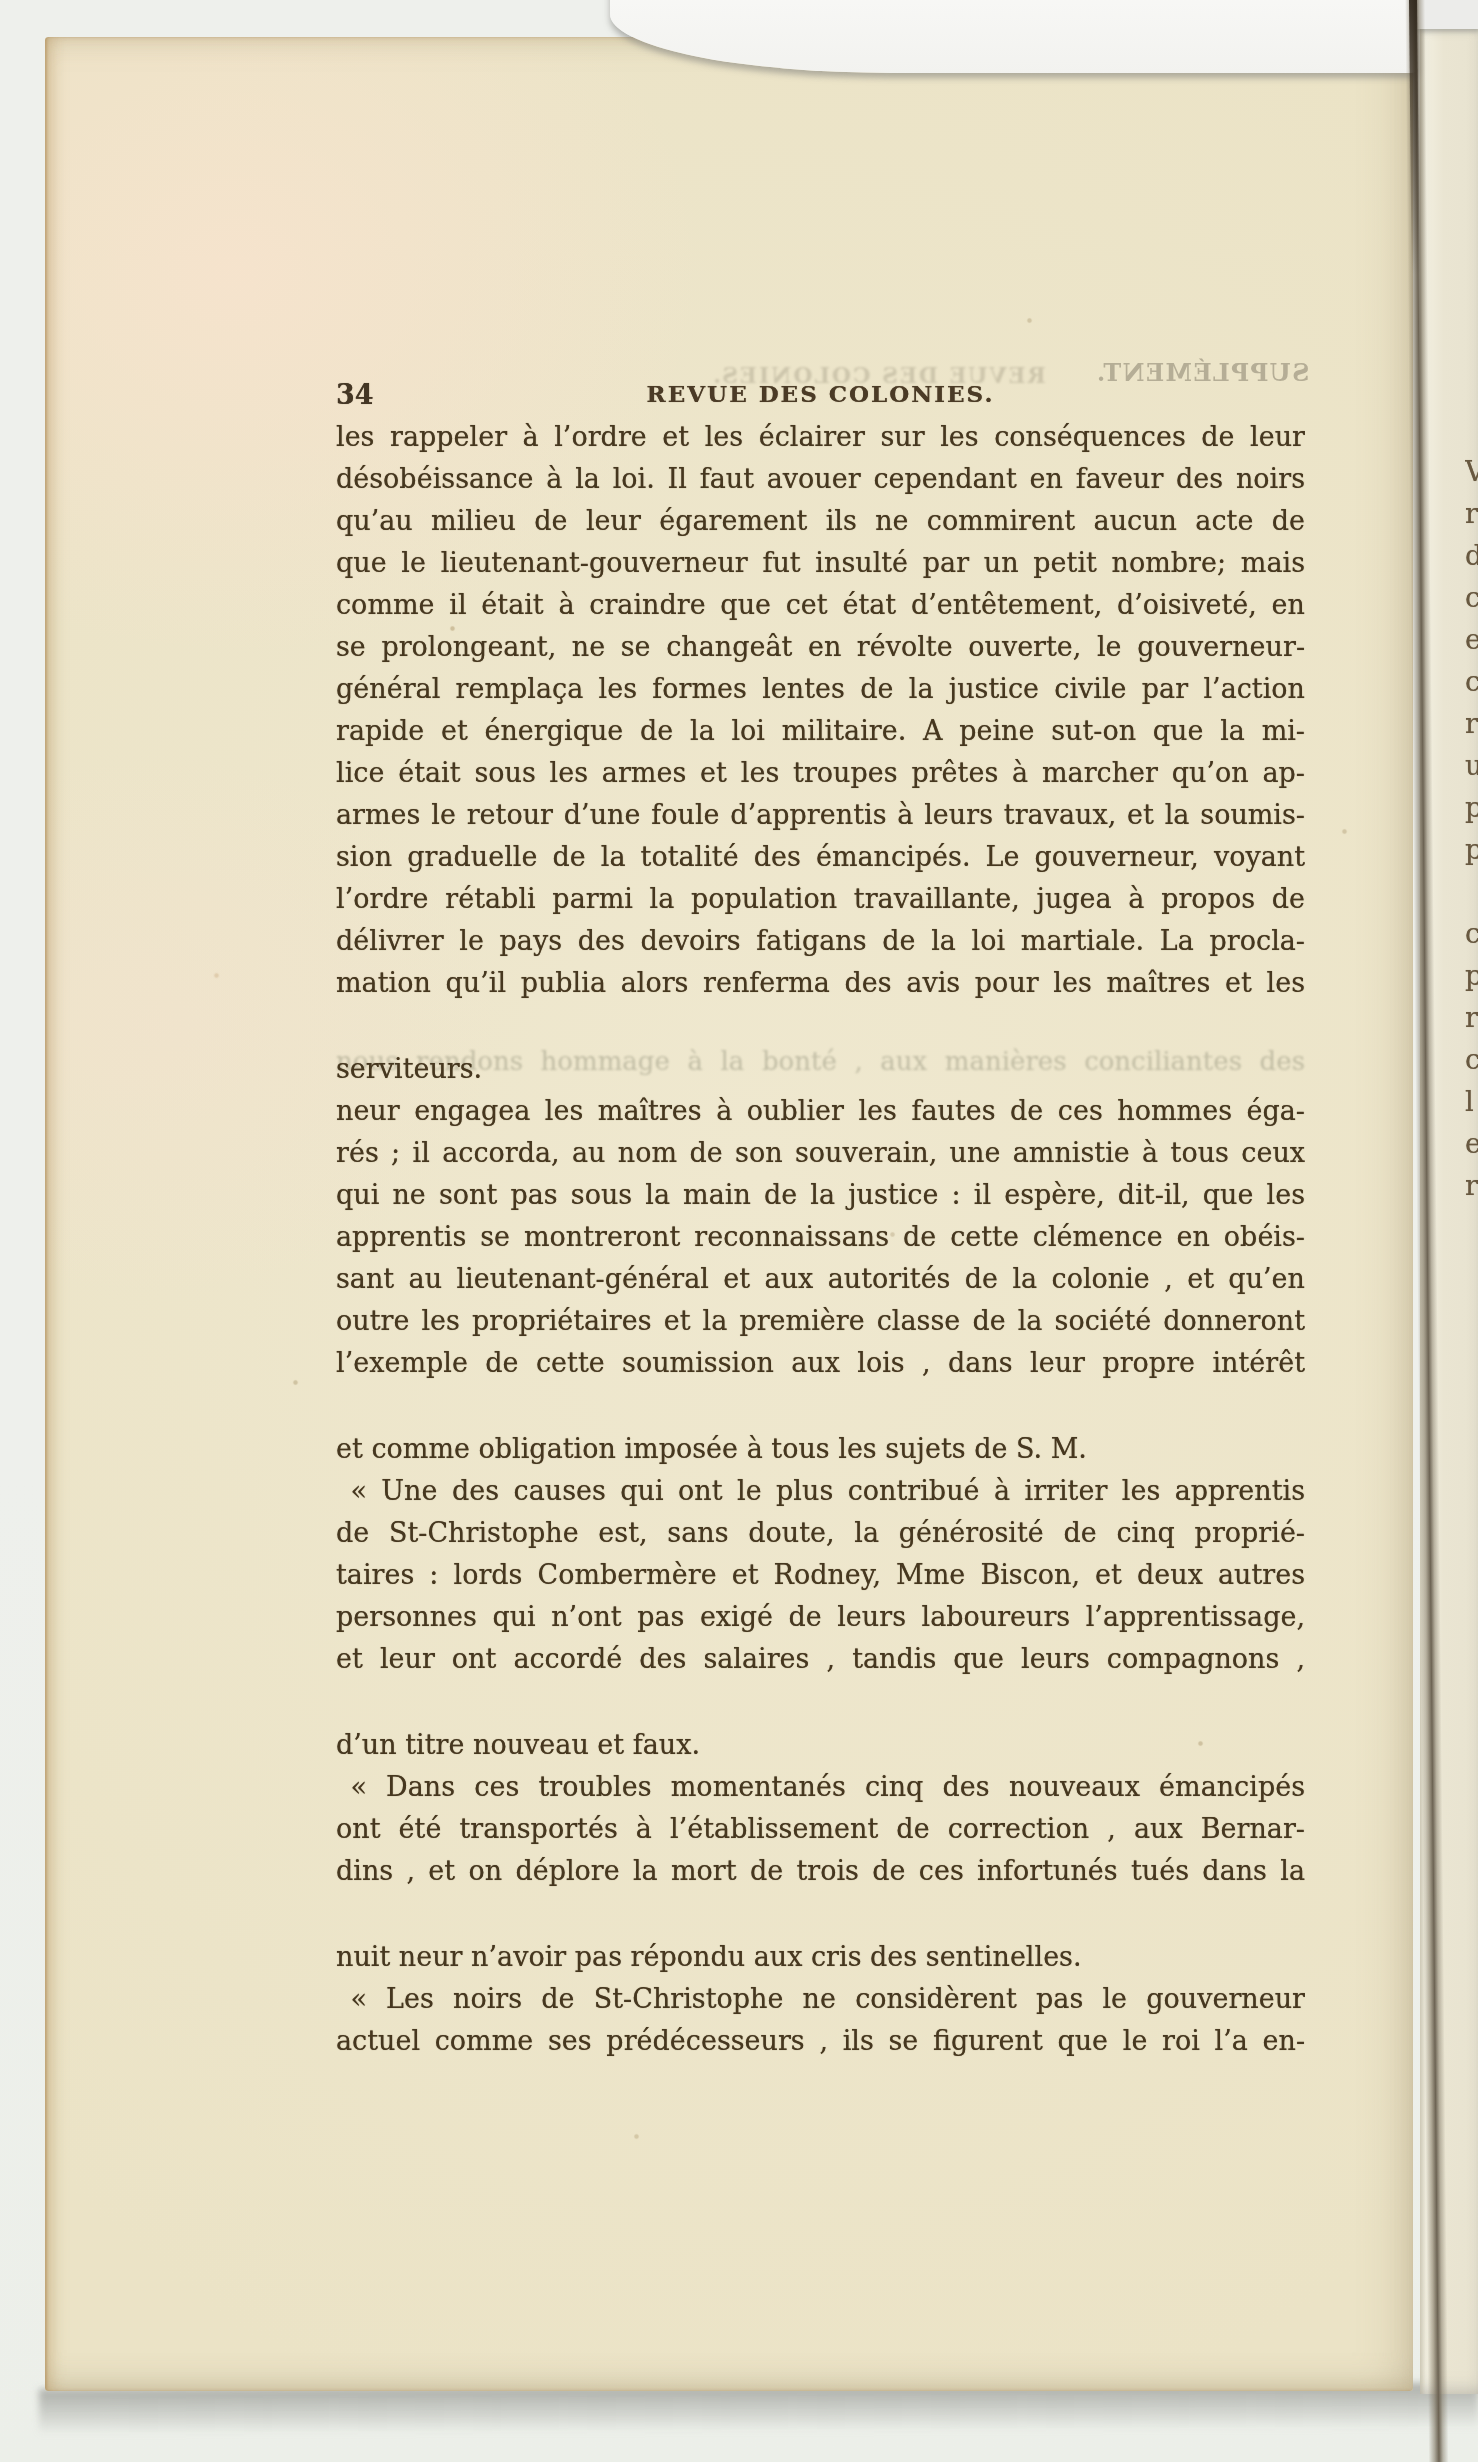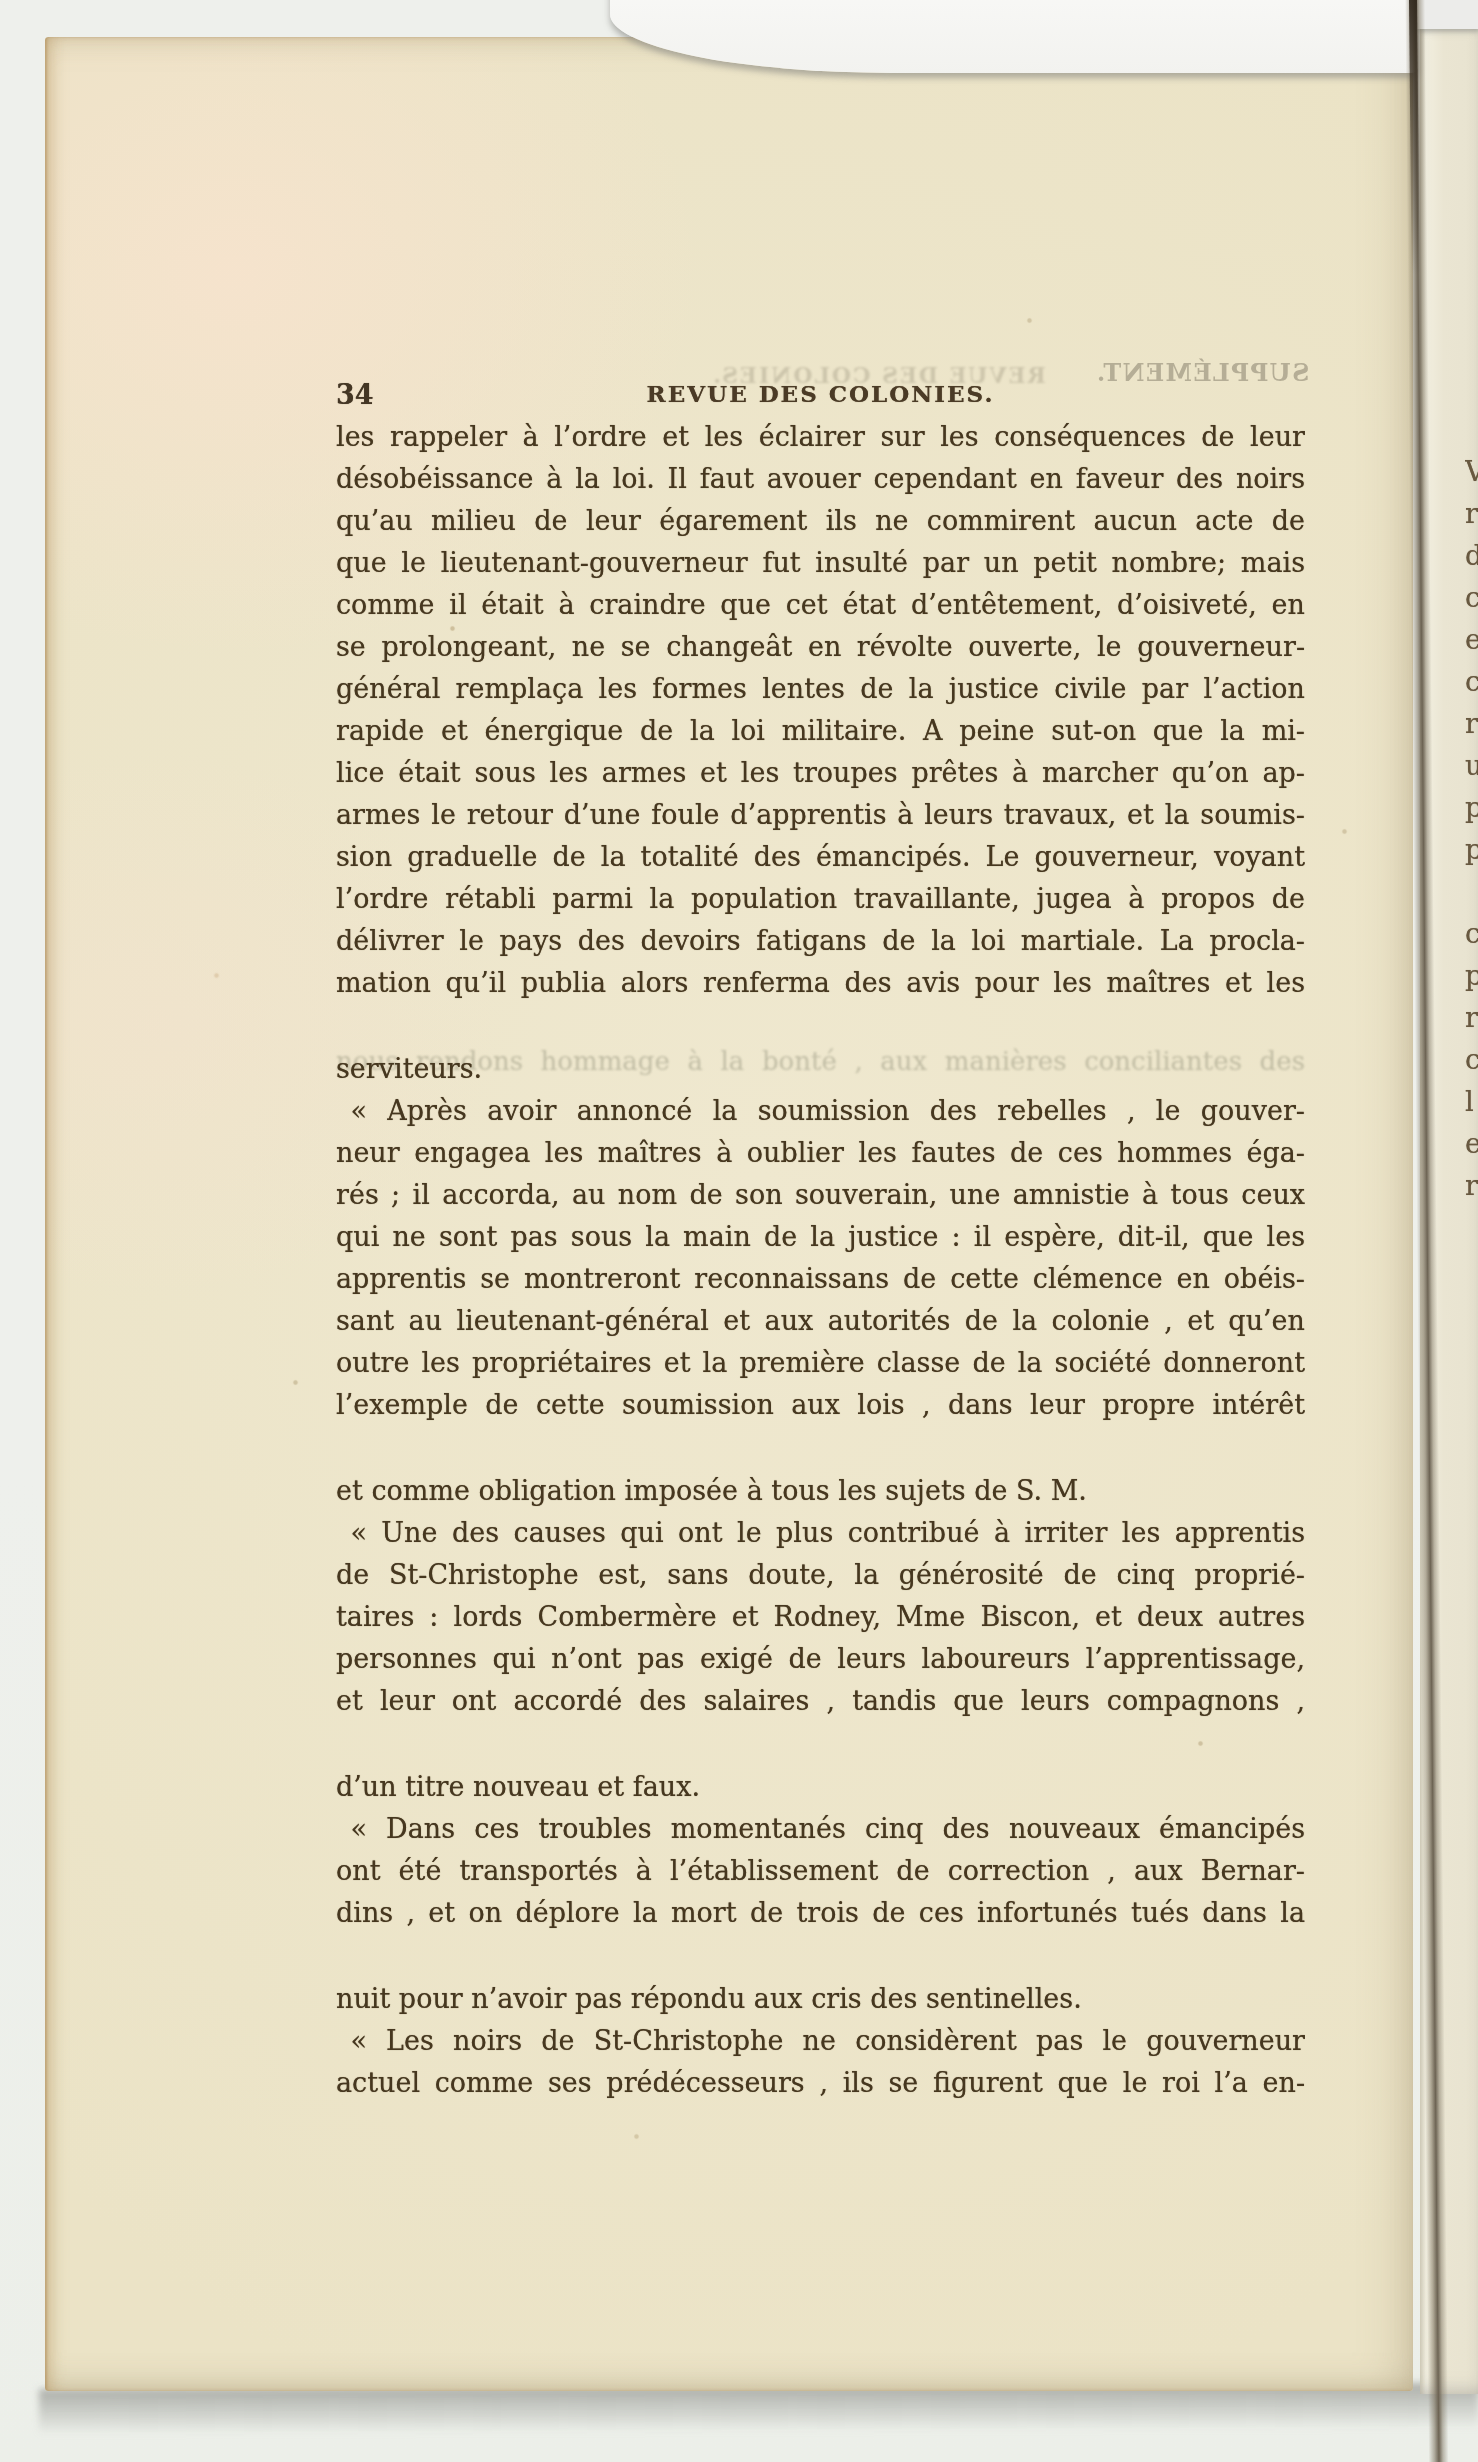--- a/index.html
+++ b/index.html
@@ -144,37 +144,36 @@
     <div class="ln j">se prolongeant, ne se changeât en révolte ouverte, le gouverneur-</div>
     <div class="ln j">général remplaça les formes lentes de la justice civile par l’action</div>
     <div class="ln j">rapide et énergique de la loi militaire. A peine sut-on que la mi-</div>
     <div class="ln j">lice était sous les armes et les troupes prêtes à marcher qu’on ap-</div>
     <div class="ln j">armes le retour d’une foule d’apprentis à leurs travaux, et la soumis-</div>
     <div class="ln j">sion graduelle de la totalité des émancipés. Le gouverneur, voyant</div>
     <div class="ln j">l’ordre rétabli parmi la population travaillante, jugea à propos de</div>
     <div class="ln j">délivrer le pays des devoirs fatigans de la loi martiale. La procla-</div>
     <div class="ln j">mation qu’il publia alors renferma des avis pour les maîtres et les</div>
     <div class="ln end">serviteurs.</div>
-    <div class="ln j in">« Après avoir annoncé la soumission des rebelles , le gouver-</div>
     <div class="ln j">neur engagea les maîtres à oublier les fautes de ces hommes éga-</div>
     <div class="ln j">rés ; il accorda, au nom de son souverain, une amnistie à tous ceux</div>
     <div class="ln j">qui ne sont pas sous la main de la justice : il espère, dit-il, que les</div>
     <div class="ln j">apprentis se montreront reconnaissans de cette clémence en obéis-</div>
     <div class="ln j">sant au lieutenant-général et aux autorités de la colonie , et qu’en</div>
     <div class="ln j">outre les propriétaires et la première classe de la société donneront</div>
     <div class="ln j">l’exemple de cette soumission aux lois , dans leur propre intérêt</div>
     <div class="ln end">et comme obligation imposée à tous les sujets de S. M.</div>
     <div class="ln j in">« Une des causes qui ont le plus contribué à irriter les apprentis</div>
     <div class="ln j">de St-Christophe est, sans doute, la générosité de cinq proprié-</div>
     <div class="ln j">taires : lords Combermère et Rodney, Mme Biscon, et deux autres</div>
     <div class="ln j">personnes qui n’ont pas exigé de leurs laboureurs l’apprentissage,</div>
     <div class="ln j">et leur ont accordé des salaires , tandis que leurs compagnons ,</div>
     <div class="ln end">d’un titre nouveau et faux.</div>
     <div class="ln j in">« Dans ces troubles momentanés cinq des nouveaux émancipés</div>
     <div class="ln j">ont  été transportés à l’établissement de correction , aux Bernar-</div>
     <div class="ln j">dins , et on déplore la mort de trois de ces infortunés tués dans la</div>
-    <div class="ln end">nuit pour n’avoir pas répondu aux cris des sentinelles.</div>
+    <div class="ln end">nuit neur n’avoir pas répondu aux cris des sentinelles.</div>
     <div class="ln j in">« Les noirs de St-Christophe ne considèrent pas le gouverneur</div>
     <div class="ln j">actuel comme ses prédécesseurs , ils se figurent que le roi l’a en-</div>
   </div>
 
 </div>
 
 
 </body></html>

